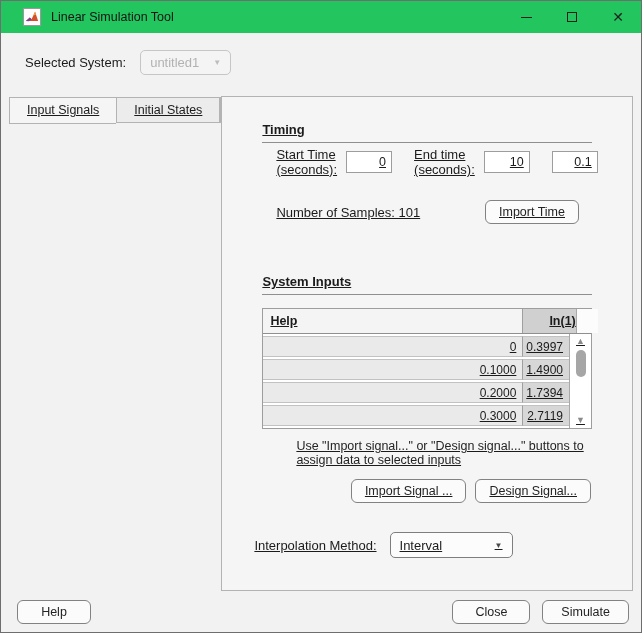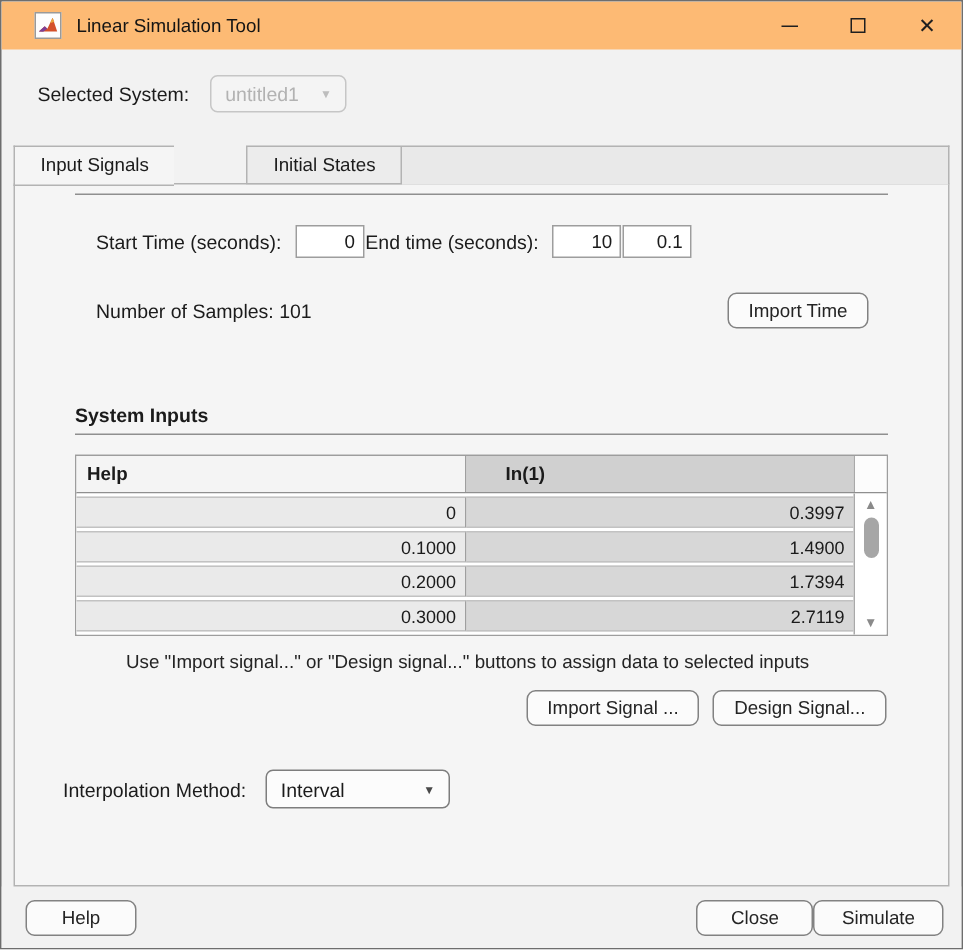--- a/index.html
+++ b/index.html
@@ -13,21 +13,21 @@
   .window {
     width: 642px; height: 633px;
     border: 1px solid #6e6e6e;
     background: #f2f2f2;
     display: flex; flex-direction: column;
     overflow: hidden;
   }
   
   .titlebar {
     height: 32px; flex: 0 0 32px;
-    background: #fdba74;
+    background: #22c55e;
     display: flex; align-items: center;
     padding-left: 22px;
   }
   .app-icon {
     width: 18px; height: 18px;
     border: 1px solid #9a9a9a; background: #fdfdfd;
     display: flex; align-items: center; justify-content: center;
     margin-right: 10px;
   }
   .app-icon svg { width: 14px; height: 14px; }
@@ -51,48 +51,48 @@
     display: flex; align-items: center; justify-content: space-between;
     border: 1px solid #7e7e7e; border-radius: 5px;
     background: #fcfcfc; padding: 3px 9px; min-width: 86px; height: 25px;
   }
   .dropdown .arrow { font-size: 8px; color: #4a4a4a; margin-left: 14px; }
   .dropdown.disabled {
     border-color: #c6c6c6; background: #f4f4f4; color: #b2b2b2;
   }
   .dropdown.disabled .arrow { color: #bdbdbd; }
   
-  .tab-area { margin: 22px 8px 0 8px; flex: 1; display: flex; flex-direction: column; min-height: 0; }
+  .tab-area { margin: 22px 8px 0 8px; flex: 1; display: flex; flex-direction: row; min-height: 0; text-decoration: underline; }
   .tab-strip { display: flex; height: 26px; position: relative; z-index: 2; }
   .tab {
     padding: 0 17px; display: flex; align-items: center;
     background: #ececec; border: 1px solid #b3b3b3; border-right: none;
     font-size: 12.5px; cursor: default;
   }
-  .tab.last { border-right: 1px solid #b3b3b3; margin-left: 48px; }
+  .tab.last { border-right: 1px solid #b3b3b3; }
   .tab.active {
     background: #f5f5f5;
     margin-bottom: -1px; padding-bottom: 1px;
   }
   .tab-filler {
     flex: 1; background: #e9e9e9;
     border-top: 1px solid #b3b3b3; border-right: 1px solid #b3b3b3;
   }
   .panel {
     flex: 1; border: 1px solid #b3b3b3; border-top-color: #b3b3b3;
     background: #f5f5f5; position: relative; z-index: 1; margin-top: -1px;
     padding-top: 1px; overflow: hidden;
   }
   .section-title { font-weight: bold; font-size: 13px; margin: 0 40px; }
   .section-title.timing { margin-top: 24px; }
   .section-title.inputs { margin-top: 50px; }
   .rule { border: none; border-top: 1px solid #8f8f8f; margin: 5px 40px 0 40px; }
   
   .timing-row {
-    display: flex; align-items: center; margin: 20px 40px 0 54px; gap: 1px;
+    display: flex; align-items: center; margin: 4px 40px 0 54px; gap: 22px;
   }
   .timing-row .pair { display: flex; align-items: center; gap: 9px; }
   .num-input {
     width: 46px; height: 22px;
     border: 1px solid #9d9d9d; background: #ffffff;
     text-align: right; padding-right: 5px;
     font-family: "Liberation Sans", sans-serif; font-size: 12.5px; color: #1b1b1b;
   }
   .samples-row {
     display: flex; align-items: center; margin: 23px 53px 0 54px;
@@ -140,21 +140,21 @@
   .signal-btn-row { display: flex; justify-content: flex-end; gap: 9px; margin: 12px 41px 0 0; }
   .interp-row { display: flex; align-items: center; gap: 13px; margin: 29px 0 0 32px; }
   .interp-row .dropdown { min-width: 123px; height: 26px; }
   
   .footer {
     flex: 0 0 41px; display: flex; align-items: center;
     padding: 0 12px 0 16px; background: #f2f2f2;
   }
   .footer .btn { padding: 4px 18px; }
   .footer .help { width: 74px; text-align: center; padding: 4px 0; }
-  .footer .right { margin-left: auto; display: flex; }
+  .footer .right { margin-left: auto; display: flex; gap: 12px; }
   .footer .right .btn { min-width: 78px; text-align: center; }
 </style>
 </head>
 <body>
 
 <div class="window">
 
   <div class="titlebar">
     <span class="app-icon">
       <svg viewBox="0 0 16 16" aria-hidden="true">
@@ -191,20 +191,21 @@
         <span>Input Signals</span>
       </div>
       <div class="tab last">
         <span>Initial States</span>
       </div>
       <div class="tab-filler"></div>
     </div>
 
     <div class="panel">
 
+      <div class="section-title timing">Timing</div>
       <hr class="rule">
 
       <div class="timing-row">
         <div class="pair">
           <span>Start Time (seconds):</span>
           <input class="num-input" value="0" style="">
         </div>
         <div class="pair">
           <span>End time (seconds):</span>
           <input class="num-input" value="10" style="">

